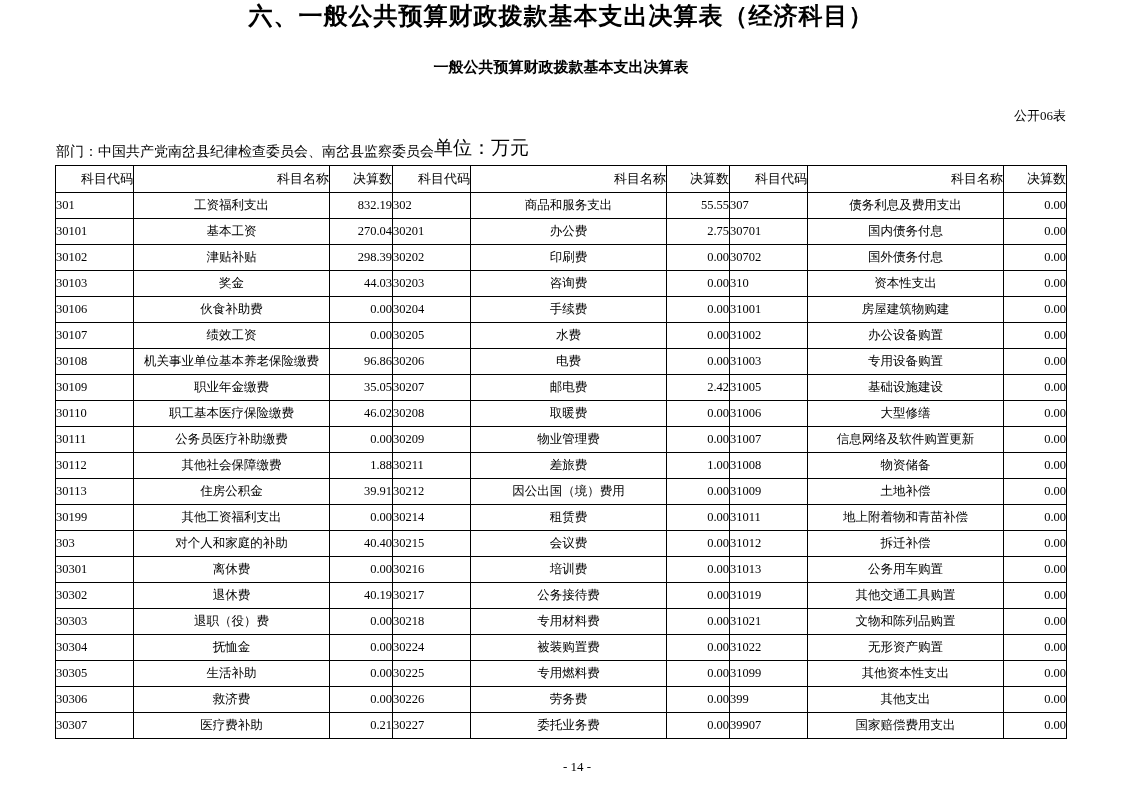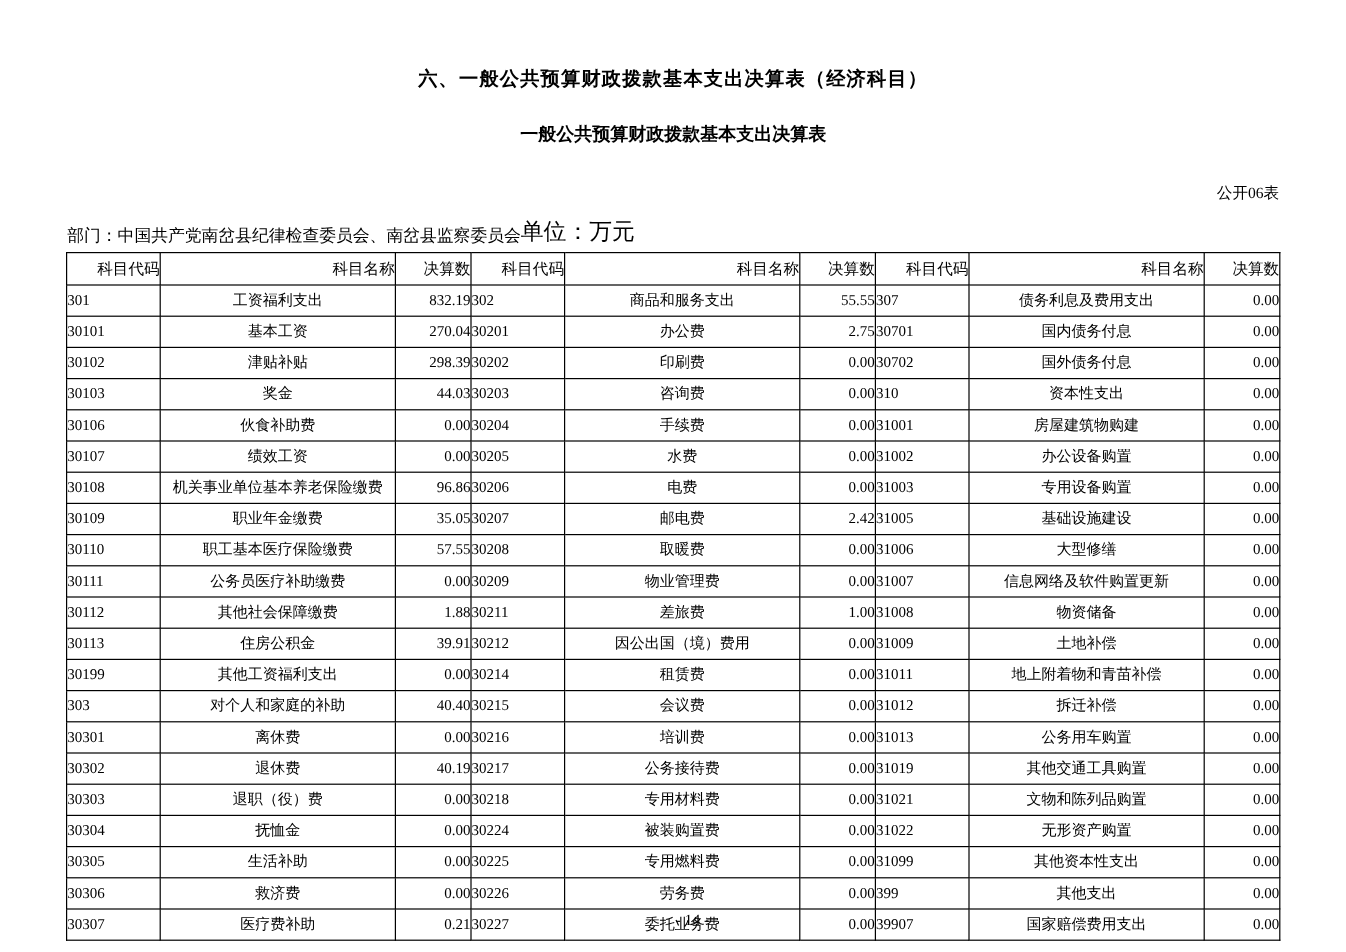--- a/index.html
+++ b/index.html
@@ -17,25 +17,24 @@
   }
   .page {
     width: 1122px;
     height: 793px;
     position: relative;
     box-sizing: border-box;
     padding: 0;
   }
   .doc-title {
     text-align: center;
-    font-size: 16px;
+    font-size: 24px;
     font-weight: bold;
     letter-spacing: 1px;
     margin: 0;
-    padding-top: 56px;
     font-family: "DejaVu Sans", "Liberation Sans", sans-serif;
   }
   .doc-subtitle {
     text-align: center;
     font-size: 15px;
     font-weight: bold;
     margin: 0;
     padding-top: 26px;
     font-family: "DejaVu Sans", "Liberation Sans", sans-serif;
   }
@@ -237,21 +236,21 @@
           <td class="code">30207</td>
           <td class="name">邮电费</td>
           <td class="num">2.42</td>
           <td class="code">31005</td>
           <td class="name">基础设施建设</td>
           <td class="num">0.00</td>
         </tr>
         <tr>
           <td class="code">30110</td>
           <td class="name">职工基本医疗保险缴费</td>
-          <td class="num">57.55</td>
+          <td class="num">46.02</td>
           <td class="code">30208</td>
           <td class="name">取暖费</td>
           <td class="num">0.00</td>
           <td class="code">31006</td>
           <td class="name">大型修缮</td>
           <td class="num">0.00</td>
         </tr>
         <tr>
           <td class="code">30111</td>
           <td class="name">公务员医疗补助缴费</td>

